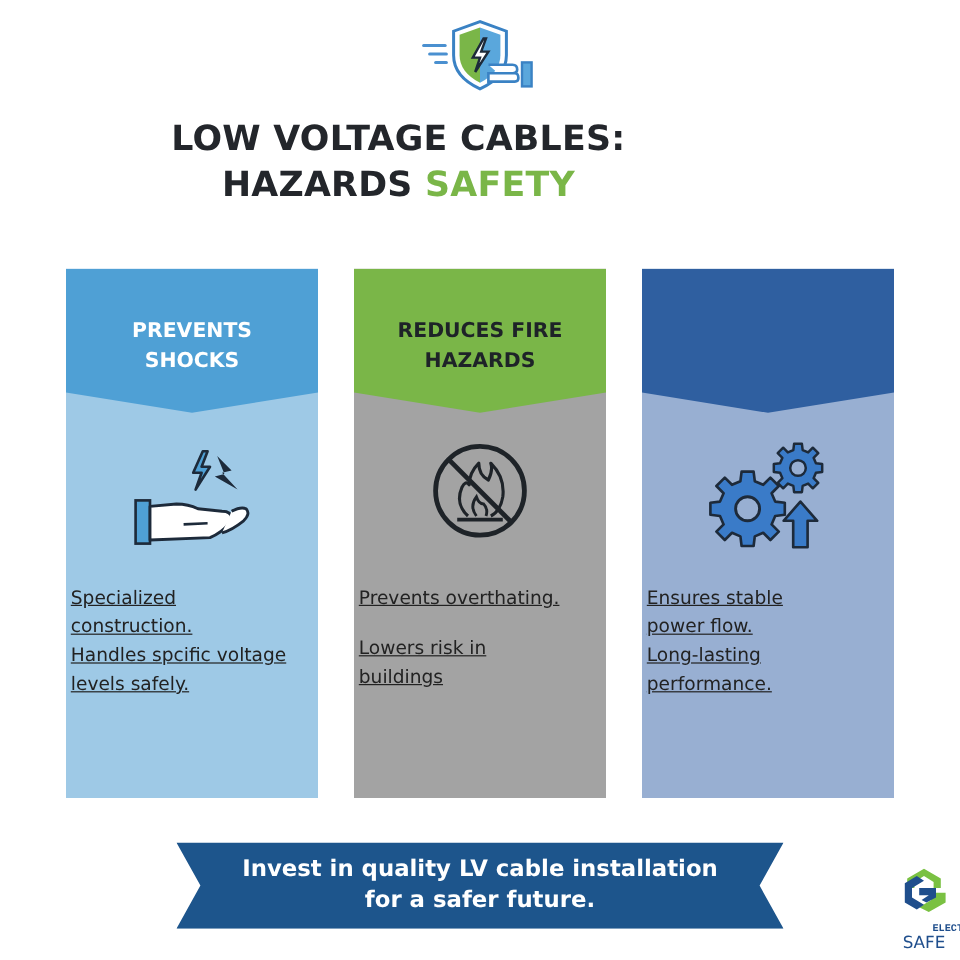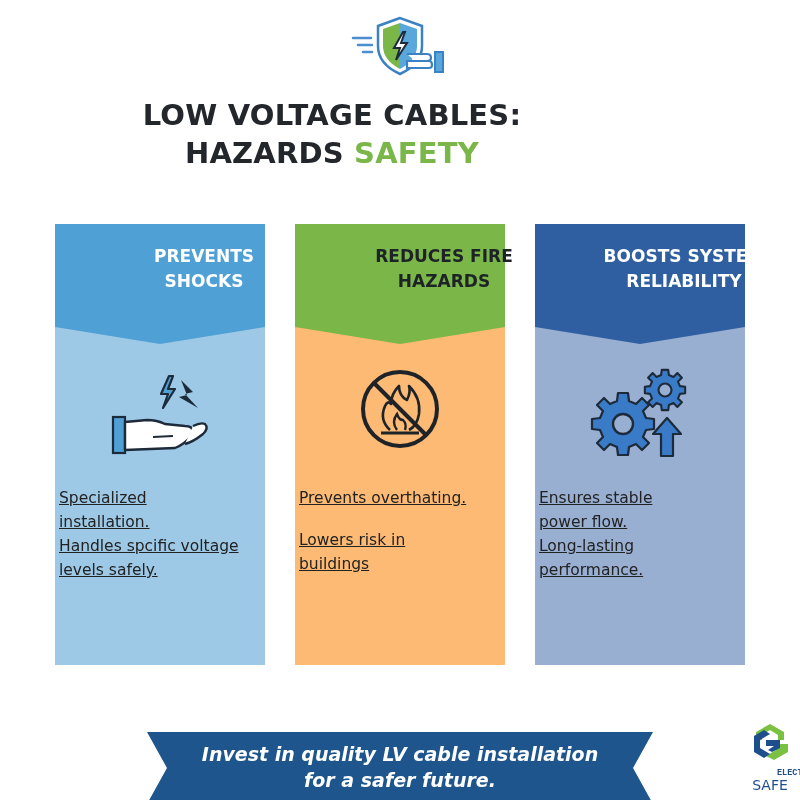--- a/index.html
+++ b/index.html
@@ -9,31 +9,31 @@
   .top-icon { position: absolute; left: 345px; top: 14px; width: 110px; height: 62px; }
 
   .title { position: absolute; left: 0; top: 96px; width: 664px; text-align: center;
     font-family: "DejaVu Sans", sans-serif; font-weight: bold; font-size: 29px; line-height: 38px;
     color: #23262b; letter-spacing: 0.2px; }
   .title .accent { color: #7ab648; }
 
   .panel { position: absolute; top: 224px; width: 210px; height: 441px; }
   .panel .head { position: absolute; left: 0; top: 0; width: 210px; height: 121px; }
   .panel .head svg { position: absolute; left: 0; top: 0; }
-  .panel .head-text { position: absolute; left: 0; top: 20px; width: 210px; text-align: center;
-    font-family: "DejaVu Sans", sans-serif; font-weight: bold; font-size: 17px; line-height: 25px; margin-left: 44px; }
+  .panel .head-text { position: absolute; left: 0; top: 40px; width: 210px; text-align: center;
+    font-family: "DejaVu Sans", sans-serif; font-weight: bold; font-size: 17px; line-height: 25px; }
   .panel .icon { position: absolute; left: 50%; top: 140px; transform: translateX(-50%); }
   .panel .body { position: absolute; left: 0; top: 262px; width: 210px; 
     font-family: "DejaVu Sans", sans-serif; font-size: 15.5px; line-height: 24px; color: #222; padding: 0 4px; text-decoration: underline; }
 
   #panel-1 { left: 55px; background: #9ec9e6; }
-  #panel-2 { left: 295px; background: #fdba74; }
+  #panel-2 { left: 295px; background: #a3a3a3; }
   #panel-3 { left: 535px; background: #98afd2; }
 
-  .banner { position: absolute; left: 147px; top: 732px; width: 506px; height: 66px; font-style: italic; }
+  .banner { position: absolute; left: 147px; top: 702px; width: 506px; height: 66px; }
   .banner svg { position: absolute; left: 0; top: 0; }
   .banner-text { position: absolute; left: 0; top: 9px; width: 506px; text-align: center;
     color: #fff; font-family: "DejaVu Sans", sans-serif; font-weight: bold; font-size: 19px; line-height: 26px; }
 
   .logo { position: absolute; left: 745px; top: 722px; width: 50px; height: 74px; text-align: center; }
   .logo-line1 { font-family: Liberation Mono, monospace; font-weight: bold; font-size: 8.5px; color: #1f4e8c; line-height: 10px; margin-top: 2px; margin-left: 32px; }
   .logo-line2 { font-family: "DejaVu Sans", sans-serif; font-weight: normal; font-size: 14px; color: #1f4e8c; line-height: 15px; }
 </style>
 </head>
 <body>
@@ -74,21 +74,21 @@
       <path d="M64 12 L56 30 L63 30 L58 44 L70 25 L63 25 L68 12 Z" fill="#4fa0d5" stroke="#1d2a3a" stroke-width="2.2" stroke-linejoin="round"></path>
       <path d="M76 16 L88 28 L80 30 L93 44 L74 33 L82 31 Z" fill="#1d2a3a"></path>
       <rect x="8" y="53" width="12" height="36" fill="#4fa0d5" stroke="#1d2a3a" stroke-width="2.2"></rect>
       <path d="M20 58 L42 56 Q52 56 60 60 L80 62 Q88 62 88 68 L86 72 Q80 80 70 84 L20 86 Z" fill="#ffffff" stroke="#1d2a3a" stroke-width="2.4" stroke-linejoin="round"></path>
       <path d="M48 73 L68 72" stroke="#1d2a3a" stroke-width="2.2" fill="none"></path>
       <path d="M88 62 Q96 58 100 60 Q104 64 98 70 Q88 78 80 80" fill="#ffffff" stroke="#1d2a3a" stroke-width="2.4"></path>
     </svg>
   </div>
   <div class="body">
     <div>Specialized</div>
-    <div>installation.</div>
+    <div>construction.</div>
     <div>Handles spcific voltage</div>
     <div>levels safely.</div>
   </div>
 </div>
 
 <div class="panel" id="panel-2">
   <div class="head">
     <svg width="210" height="121" viewBox="0 0 210 121">
         <path d="M0 0 H210 V103 L105 120 L0 103 Z" fill="#7ab648"></path>
       </svg>
@@ -112,24 +112,20 @@
     <div>Lowers risk in</div>
     <div>buildings</div>
   </div>
 </div>
 
 <div class="panel" id="panel-3">
   <div class="head">
     <svg width="210" height="121" viewBox="0 0 210 121">
         <path d="M0 0 H210 V103 L105 120 L0 103 Z" fill="#2f5fa0"></path>
       </svg>
-    <div class="head-text" style="color:#ffffff;">
-      <div>BOOSTS SYSTEM</div>
-      <div>RELIABILITY</div>
-    </div>
   </div>
   <div class="icon">
     <svg width="110" height="95" viewBox="0 0 110 95">
       <g transform="translate(38,60)">
         <g fill="#3a7bc8" stroke="#1d2a3a" stroke-width="2.2" stroke-linejoin="round">
           <path d="M-5 -28 H5 L6 -20 L13 -17 L19 -23 L26 -16 L20 -10 L23 -3 L31 -2 V8 L23 9 L20 16 L26 22 L19 29 L13 23 L6 26 L5 34 H-5 L-6 26 L-13 23 L-19 29 L-26 22 L-20 16 L-23 9 L-31 8 V-2 L-23 -3 L-20 -10 L-26 -16 L-19 -23 L-13 -17 L-6 -20 Z" transform="translate(0,-3)"></path>
         </g>
         <circle cx="0" cy="0" r="10" fill="#98afd2" stroke="#1d2a3a" stroke-width="2.4"></circle>
       </g>
       <g transform="translate(80,26) scale(0.65)">

